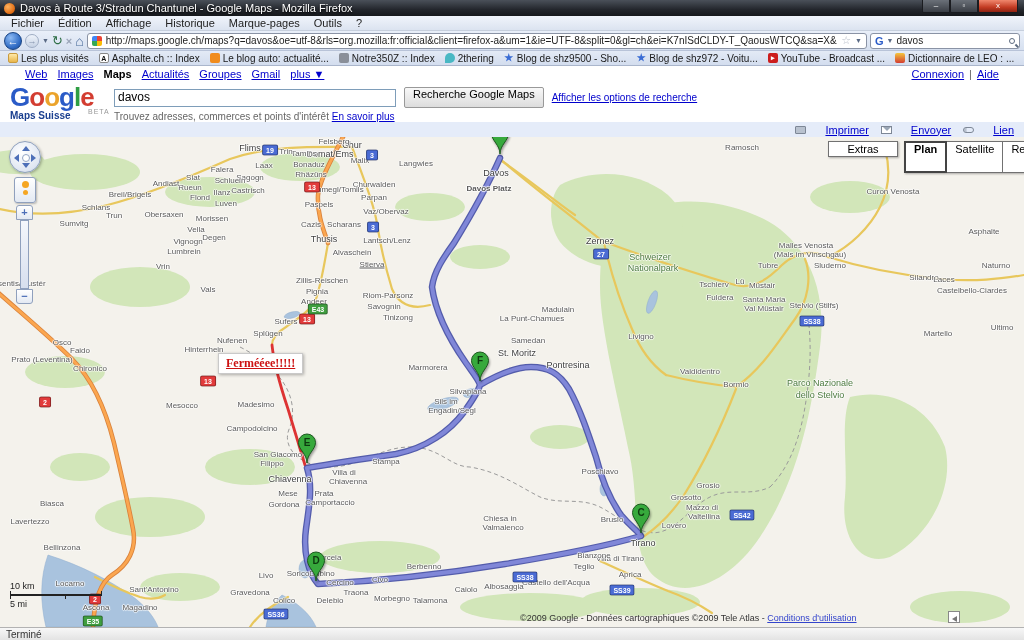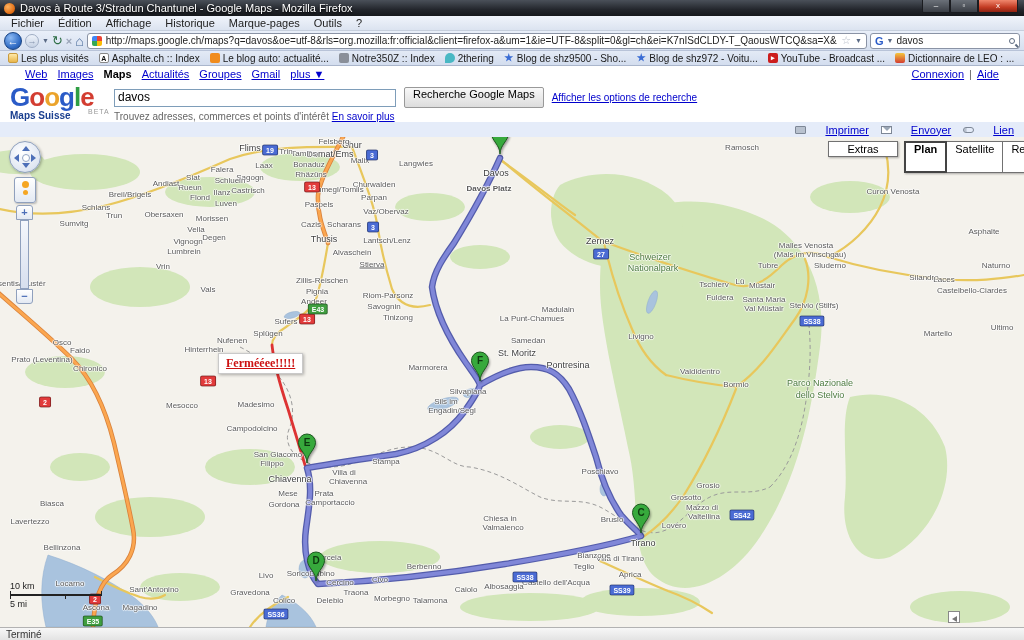--- a/index.html
+++ b/index.html
@@ -551,20 +551,23 @@
     <div class="zbtn" id="zoom-plus">+</div>
     <div id="zoom-track"></div>
     <div class="zbtn" id="zoom-minus">−</div>
 
     <div id="scale">
       <div>10 km</div>
       <div class="bar-km"></div>
       <div class="bar-mi"></div>
       <div>5 mi</div>
     </div>
+    <div id="attribution">
+      <span>©2009 Google - Données cartographiques ©2009 Tele Atlas - </span><a>Conditions d'utilisation</a>
+    </div>
     <div id="attr-box"></div>
   </div>
 
   <div id="statusbar">
     <span>Terminé</span>
   </div>
 
 </div>
 
 </body></html>

